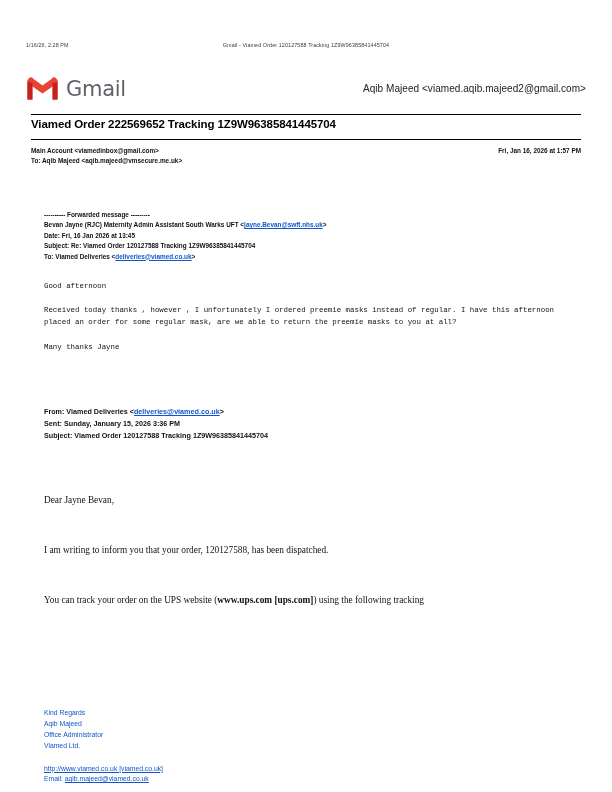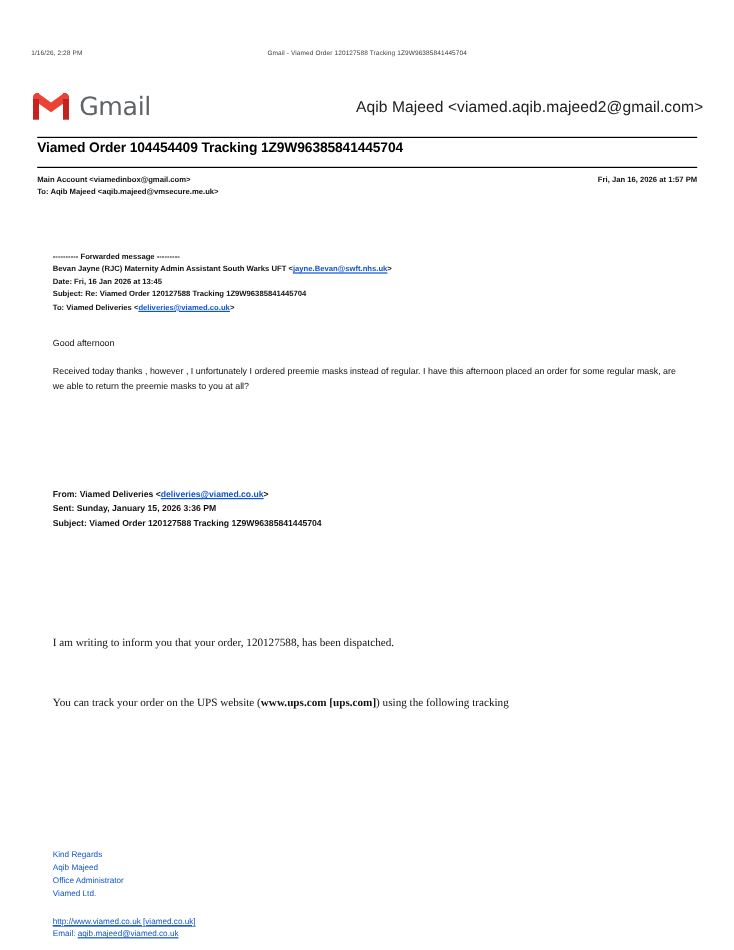--- a/index.html
+++ b/index.html
@@ -71,21 +71,21 @@
   .gmail-word {
     font-family: "DejaVu Sans", sans-serif;
     font-size: 21px;
     color: #5f6368;
     letter-spacing: -0.3px;
     position: relative;
     top: 1px;
   }
   .account-line {
     margin-left: auto;
-    font-size: 13px;
+    font-size: 10px;
     color: #202124;
     letter-spacing: 0.05px;
   }
   
   .subject {
     position: absolute;
     top: 90px;
     left: 31px;
     right: 31px;
     font-size: 11.5px;
@@ -137,21 +137,21 @@
   }
   .msg1 {
     position: absolute;
     top: 252px;
     left: 44px;
     right: 42px;
     font-size: 7.4px;
     line-height: 1.65;
     color: #111;
   }
-  .msg1 p { margin: 0 0 12px 0; }
+  .msg1 p { margin: 0 0 12px 0; font-family: Liberation Mono, monospace; }
   .hdr2 {
     position: absolute;
     top: 378px;
     left: 44px;
     right: 38px;
     font-size: 7.2px;
     font-weight: bold;
     line-height: 1.68;
     color: #111;
   }
@@ -224,21 +224,21 @@
           <rect x="3" y="13" width="10" height="34" fill="#c5221f"></rect>
           <rect x="53" y="13" width="10" height="34" fill="#c5221f"></rect>
         </svg>
       </span>
       <span class="gmail-word">Gmail</span>
     </div>
     <div class="account-line">Aqib Majeed &lt;viamed.aqib.majeed2@gmail.com&gt;</div>
   </div>
 
   <div class="rule top"></div>
-  <div class="subject">Viamed Order 104454409 Tracking 1Z9W96385841445704</div>
+  <div class="subject">Viamed Order 222569652 Tracking 1Z9W96385841445704</div>
   <div class="rule under-subject"></div>
 
   <div class="meta">
     <div class="row">
       <span class="from">Main Account &lt;viamedinbox@gmail.com&gt;</span>
       <span class="date">Fri, Jan 16, 2026 at 1:57 PM</span>
     </div>
     <div class="to">To: Aqib Majeed &lt;aqib.majeed@vmsecure.me.uk&gt;</div>
   </div>
 
@@ -252,31 +252,33 @@
       <div>Subject: Re: Viamed Order 120127588 Tracking 1Z9W96385841445704</div>
       <div>
         <span>To: Viamed Deliveries &lt;</span><a class="link" href="#">deliveries@viamed.co.uk</a><span>&gt;</span>
       </div>
     </div>
   </div>
 
   <div class="msg1">
     <p>Good afternoon</p>
     <p>Received today thanks , however , I unfortunately I ordered preemie masks instead of regular. I have this afternoon placed an order for some regular mask, are we able to return the preemie masks to you at all?</p>
+    <p>Many thanks Jayne</p>
   </div>
 
   <div class="hdr2">
     <div>
       <span>From: Viamed Deliveries &lt;</span><a class="link" href="#">deliveries@viamed.co.uk</a><span>&gt;</span>
     </div>
     <div>Sent: Sunday, January 15, 2026 3:36 PM</div>
     <div>Subject: Viamed Order 120127588 Tracking 1Z9W96385841445704</div>
   </div>
 
   <div class="serif-body">
+    <p>Dear Jayne Bevan,</p>
     <div class="gap-lg"></div>
     <p>I am writing to inform you that your order, 120127588, has been dispatched.</p>
     <div class="gap-lg"></div>
     <p>
       <span>You can track your order on the UPS website (</span><b>www.ups.com [ups.com]</b><span>) using the following tracking</span>
     </p>
     <div class="gap-md"></div>
   </div>
 
   <div class="sig">

